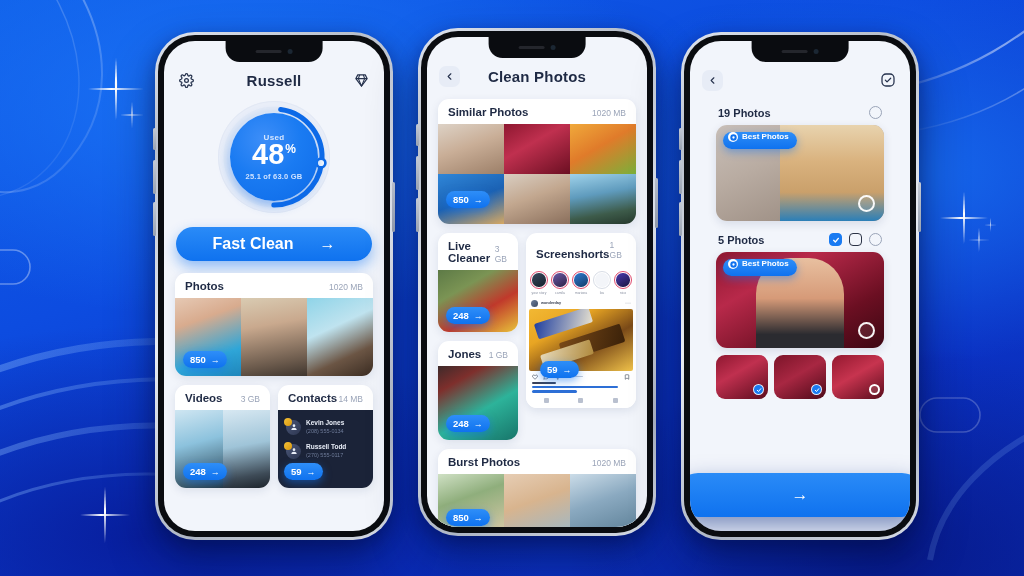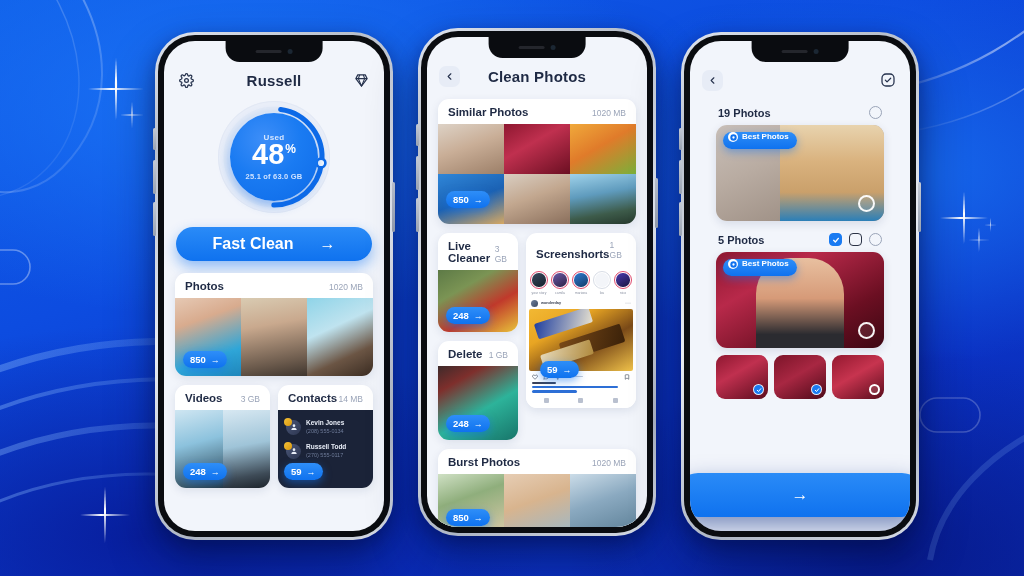--- a/index.html
+++ b/index.html
@@ -496,21 +496,21 @@
                 <div class="t" style="background:linear-gradient(150deg,#5d7a46 0%,#7b9454 30%,#c0392b 62%,#e8c33a 100%);"></div>
                 <div class="pill">
                   <span>248</span>
                   <span class="arw">→</span>
                 </div>
               </div>
             </div>
 
             <div class="card" style="margin-top:9px;">
               <div class="card-head">
-                <span class="ttl">Delete</span>
+                <span class="ttl">Jones</span>
                 <span class="sz">1 GB</span>
               </div>
               <div class="thumbs" style="height:74px;">
                 <div class="t" style="background:linear-gradient(150deg,#3e2a2a 0%,#7e2f2c 22%,#2db39a 58%,#17756a 100%);"></div>
                 <div class="pill">
                   <span>248</span>
                   <span class="arw">→</span>
                 </div>
               </div>
             </div>

